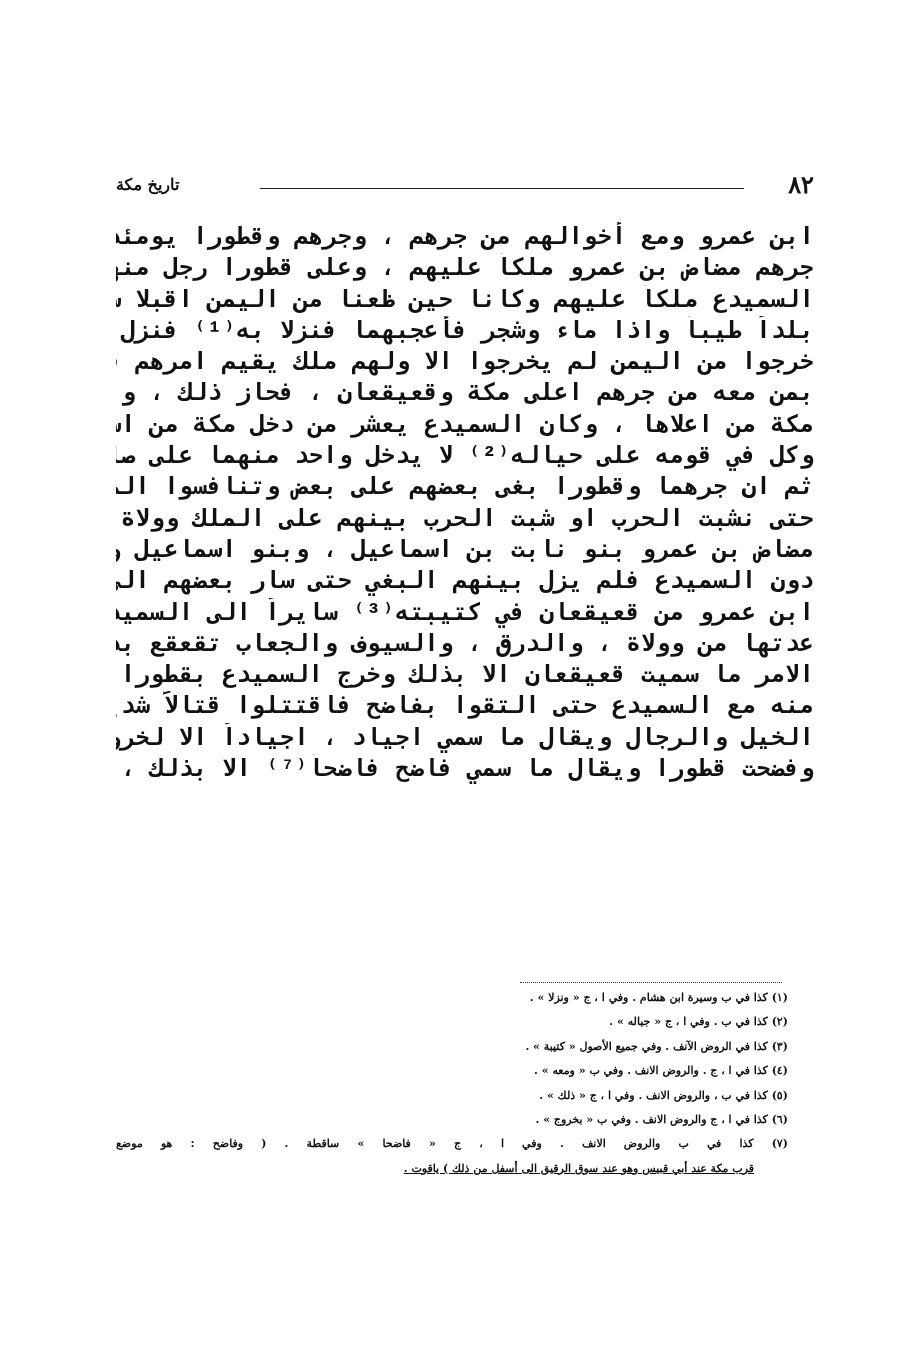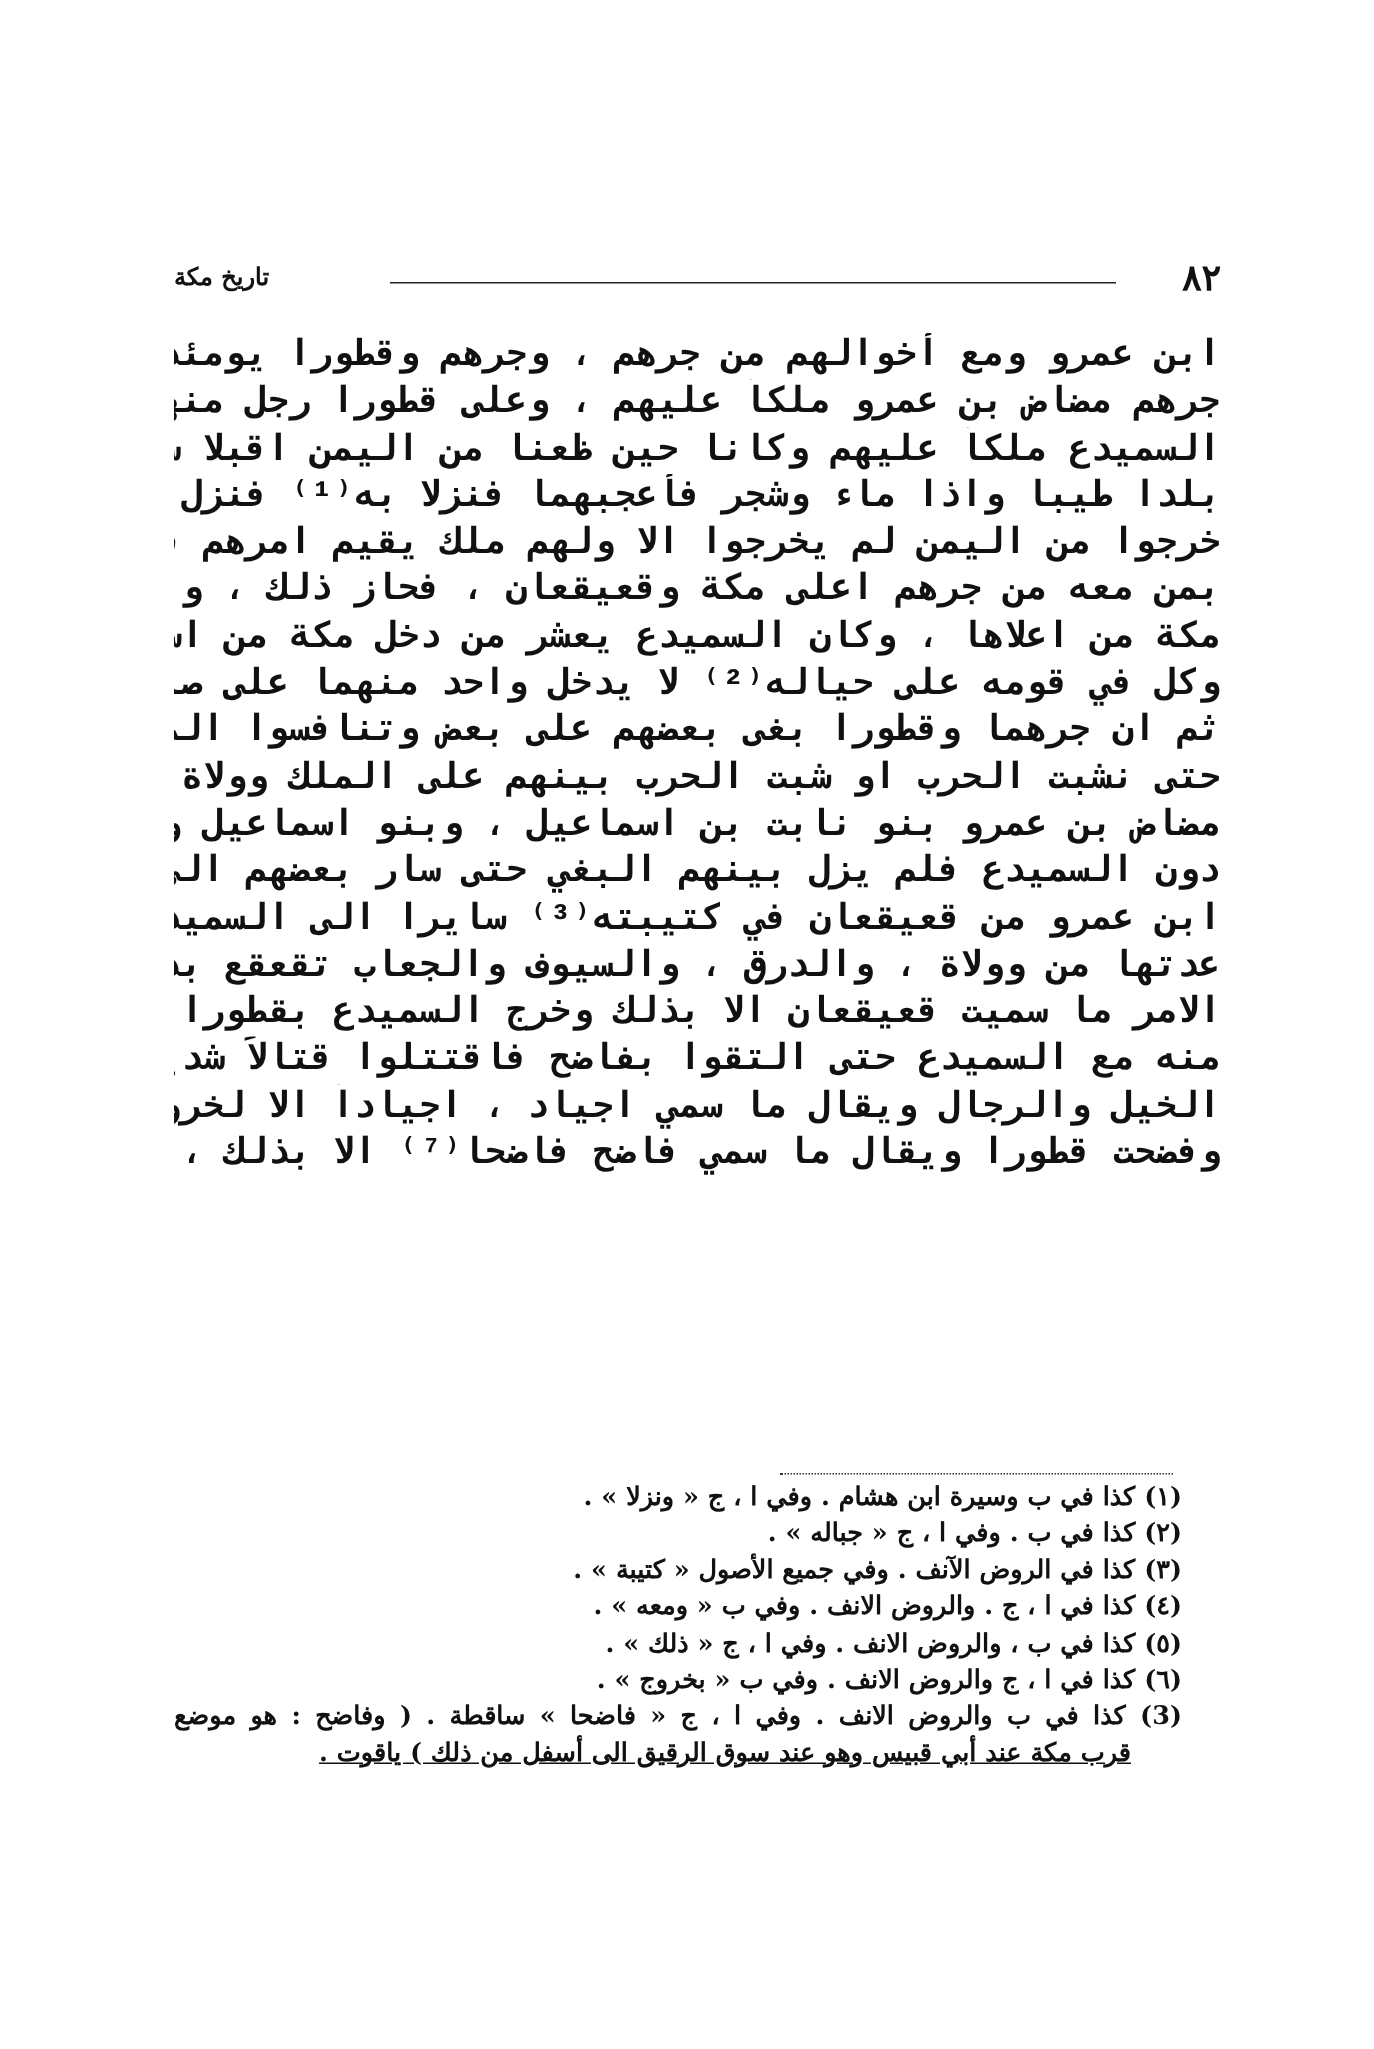--- a/index.html
+++ b/index.html
@@ -8,21 +8,21 @@
   .page { position: absolute; left: 0; top: 0; width: 916px; height: 1366px; background: #fff; }
   .header { position: absolute; top: 168px; left: 116px; width: 698px; height: 34px; direction: rtl; }
   .page-number { position: absolute; right: 0; top: 0; font-size: 24px; font-weight: bold; line-height: 34px; }
   .running-title { position: absolute; left: 0; top: 0; font-size: 16px; font-weight: bold; line-height: 34px; }
   .header-rule { position: absolute; left: 144px; right: 70px; top: 20px; border-top: 1.6px solid #222; }
   .body-text { position: absolute; top: 222px; left: 116px; width: 698px; direction: rtl; }
   .line { height: 31.3px; line-height: 31.3px; font-size: 24px; font-weight: bold;
           text-align: justify; text-align-last: justify; white-space: nowrap; overflow: hidden; font-family: Liberation Mono, monospace; }
   .fn-sep { position: absolute; left: 520px; width: 262px; top: 982px; border-top: 1.5px dotted #333; }
   .footnotes { position: absolute; top: 986px; left: 116px; width: 672px; direction: rtl; }
-  .fn { height: 24.4px; line-height: 24.4px; font-size: 17px; font-weight: bold; white-space: nowrap; text-align: right; }
+  .fn { height: 24.4px; line-height: 24.4px; font-size: 11px; font-weight: bold; white-space: nowrap; text-align: right; }
   .fn.cont { padding-right: 34px; text-decoration: underline; }
   .fn.last-wide { text-align: justify; text-align-last: justify; }
 </style>
 </head>
 <body>
 
 <div class="page">
 
   <div class="header">
     <span class="page-number">٨٢</span>
@@ -53,17 +53,17 @@
 
   <div class="fn-sep"></div>
 
   <div class="footnotes">
     <div class="fn">(١) كذا في ب وسيرة ابن هشام . وفي ا ، ج « ونزلا » .</div>
     <div class="fn">(٢) كذا في ب . وفي ا ، ج « جباله » .</div>
     <div class="fn">(٣) كذا في الروض الآنف . وفي جميع الأصول « كتيبة » .</div>
     <div class="fn">(٤) كذا في ا ، ج . والروض الانف . وفي ب « ومعه » .</div>
     <div class="fn">(٥) كذا في ب ، والروض الانف . وفي ا ، ج « ذلك » .</div>
     <div class="fn">(٦) كذا في ا ، ج والروض الانف . وفي ب « بخروج » .</div>
-    <div class="fn last-wide">(3) كذا في ب والروض الانف . وفي ا ، ج « فاضحا » ساقطة . ( وفاضح : هو موضع</div>
+    <div class="fn last-wide">(٧) كذا في ب والروض الانف . وفي ا ، ج « فاضحا » ساقطة . ( وفاضح : هو موضع</div>
     <div class="fn cont">قرب مكة عند أبي قبيس وهو عند سوق الرقيق الى أسفل من ذلك ) ياقوت .</div>
   </div>
 
 </div>
 
 </body></html>

